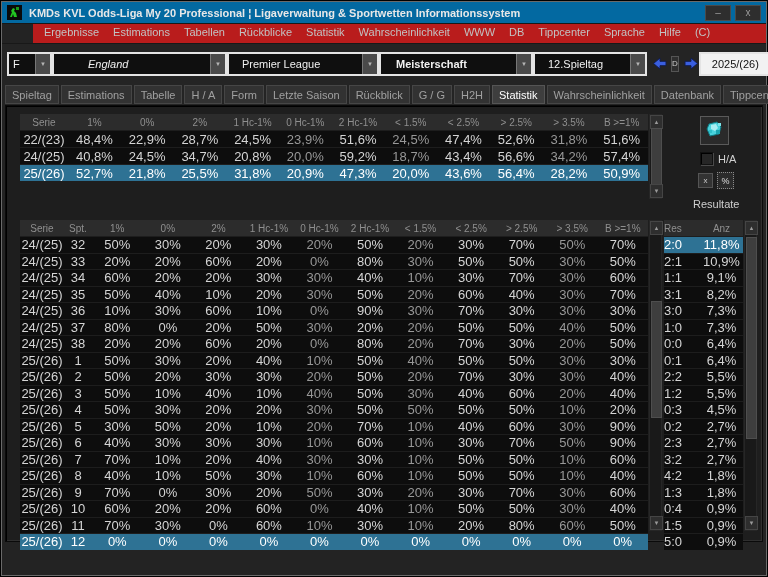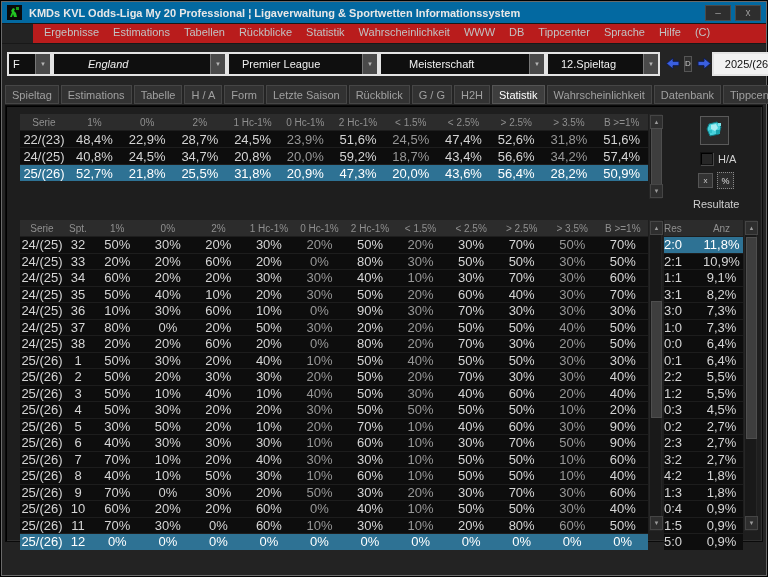--- a/index.html
+++ b/index.html
@@ -22,21 +22,21 @@
   .toolbar{height:39px;background:#242424;display:flex;align-items:center;padding:0 5px;border-top:1px solid #181818;}
   .combo{height:20px;border:2px solid #e4e4e4;background:#0f0f0f;display:flex;align-items:stretch;box-sizing:content-box;}
   .combo .val{padding:0 4px;flex:1;color:#f0f0f0;font-size:11px;white-space:nowrap;display:flex;align-items:center;overflow:hidden;}
   .combo .btn{width:14px;background:#4a4a4a;border-left:1px solid #777;display:flex;align-items:center;justify-content:center;color:#b5b5b5;font-size:6px;}
   .combo.season{background:#f2f2f2;}
   .combo.season .val{color:#111;}
   .combo.season .btn{background:#9a9a9a;color:#222;border-left:1px solid #666;}
   .w-f{width:18px;}
   .w-country{width:118px;margin-left:30px;font-style:italic;}
   .w-league{width:116px;margin-left:9px;}
-  .w-comp{width:116px;margin-left:24px;}
+  .w-comp{width:116px;margin-left:11px;font-weight:bold;}
   .w-day{width:78px;margin-left:9px;}
   .w-season{width:60px;margin-left:7px;}
   .arrowbtn{width:17px;height:17px;margin-left:5px;display:flex;align-items:center;justify-content:center;background:transparent;}
   .dbtn{width:12px;height:14px;margin-left:4px;background:#2e2e2e;border:1px solid #555;color:#ccc;font-size:8px;
     display:flex;align-items:center;justify-content:center;}
 
   
   .tabbar{height:23px;background:#242424;display:flex;align-items:center;padding:0 3px;gap:2px;}
   .tab{height:19px;padding:0 6px;background:#323232;border:1px solid #464646;color:#a0a0a0;
     display:flex;align-items:center;font-size:11px;white-space:nowrap;box-sizing:border-box;}

